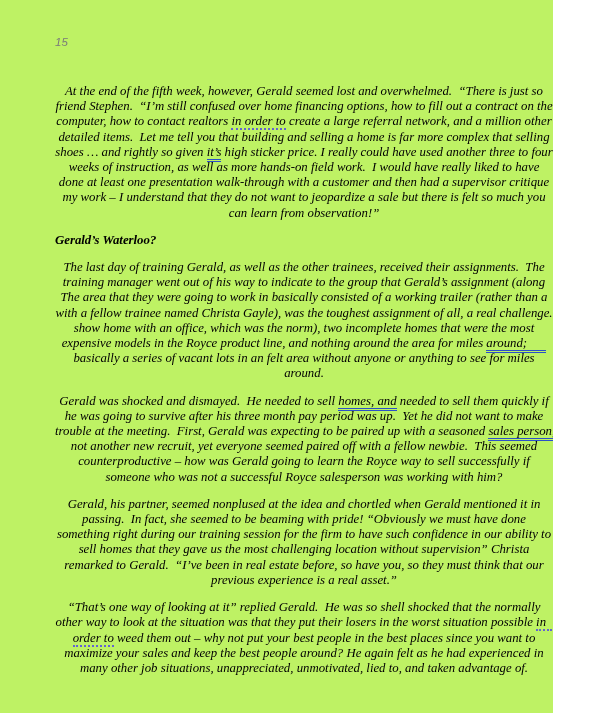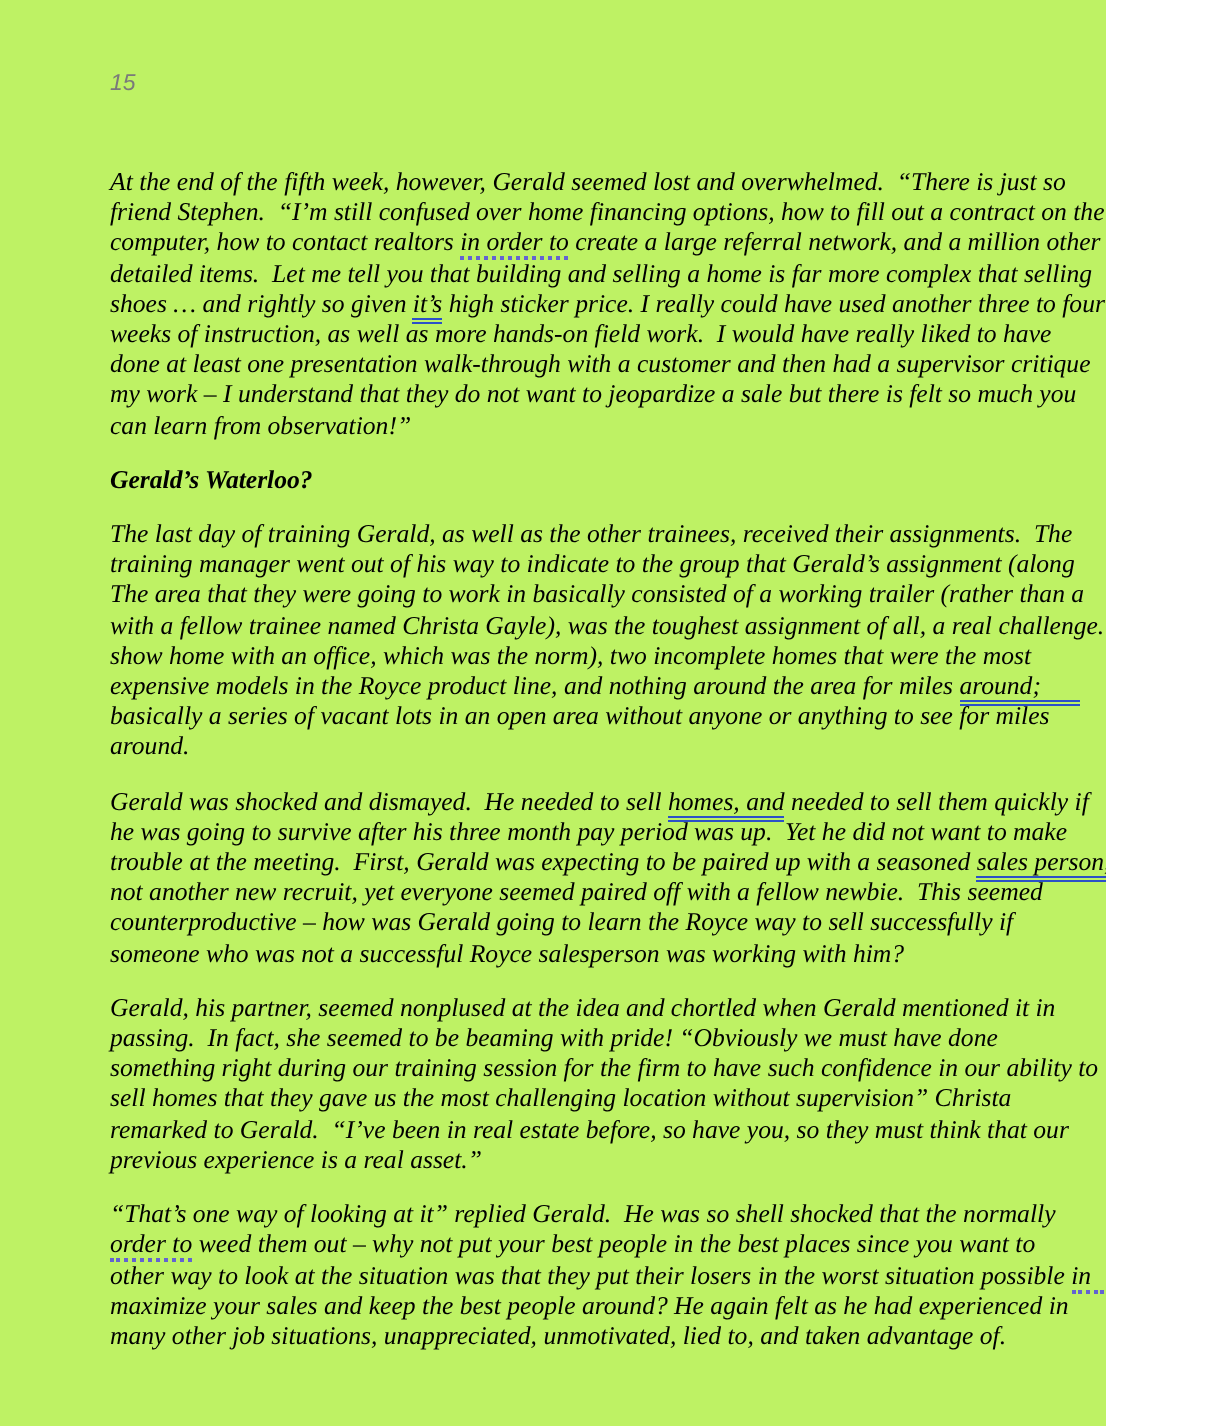--- a/index.html
+++ b/index.html
@@ -28,20 +28,21 @@
   .body-text {
     position: absolute;
     left: 55px;
     top: 84px;
     right: 0;
     font-size: 12.8px;
     line-height: 15.2px;
   }
   .para {
     margin: 0 0 12px 0;
+    text-align: center;
   }
   .heading {
     font-size: 12.8px;
     line-height: 15.2px;
     font-weight: bold;
     margin: 0 0 12px 0;
   }
   .line {
     white-space: pre;
   }
@@ -75,21 +76,21 @@
 
     <div class="heading">Gerald’s Waterloo?</div>
 
     <div class="para">
         <div class="line">The last day of training Gerald, as well as the other trainees, received their assignments.  The</div>
         <div class="line">training manager went out of his way to indicate to the group that Gerald’s assignment (along</div>
         <div class="line">The area that they were going to work in basically consisted of a working trailer (rather than a</div>
         <div class="line">with a fellow trainee named Christa Gayle), was the toughest assignment of all, a real challenge.</div>
         <div class="line">show home with an office, which was the norm), two incomplete homes that were the most</div>
         <div class="line">expensive models in the Royce product line, and nothing around the area for miles <span class="u2">around;&nbsp;&nbsp;&nbsp;&nbsp;&nbsp;&nbsp;</span></div>
-        <div class="line">basically a series of vacant lots in an open area without anyone or anything to see for miles</div>
+        <div class="line">basically a series of vacant lots in an felt area without anyone or anything to see for miles</div>
         <div class="line">around.</div>
       </div>
 
     <div class="para">
         <div class="line">Gerald was shocked and dismayed.  He needed to sell <span class="u2">homes, and</span> needed to sell them quickly if</div>
         <div class="line">he was going to survive after his three month pay period was up.  Yet he did not want to make</div>
         <div class="line">trouble at the meeting.  First, Gerald was expecting to be paired up with a seasoned <span class="u2">sales person,</span></div>
         <div class="line">not another new recruit, yet everyone seemed paired off with a fellow newbie.  This seemed</div>
         <div class="line">counterproductive – how was Gerald going to learn the Royce way to sell successfully if</div>
         <div class="line">someone who was not a successful Royce salesperson was working with him?</div>
@@ -99,19 +100,19 @@
         <div class="line">Gerald, his partner, seemed nonplused at the idea and chortled when Gerald mentioned it in</div>
         <div class="line">passing.  In fact, she seemed to be beaming with pride! “Obviously we must have done</div>
         <div class="line">something right during our training session for the firm to have such confidence in our ability to</div>
         <div class="line">sell homes that they gave us the most challenging location without supervision” Christa</div>
         <div class="line">remarked to Gerald.  “I’ve been in real estate before, so have you, so they must think that our</div>
         <div class="line">previous experience is a real asset.”</div>
       </div>
 
     <div class="para">
         <div class="line">“That’s one way of looking at it” replied Gerald.  He was so shell shocked that the normally</div>
+        <div class="line">other way to look at the situation was that they put their losers in the worst situation possible <span class="dot">in&nbsp;&nbsp;</span></div>
         <div class="line"><span class="dot">order to</span> weed them out – why not put your best people in the best places since you want to</div>
-        <div class="line">other way to look at the situation was that they put their losers in the worst situation possible <span class="dot">in&nbsp;&nbsp;</span></div>
         <div class="line">maximize your sales and keep the best people around? He again felt as he had experienced in</div>
         <div class="line">many other job situations, unappreciated, unmotivated, lied to, and taken advantage of.</div>
       </div>
   </div>
 </div>
 
 </body></html>

